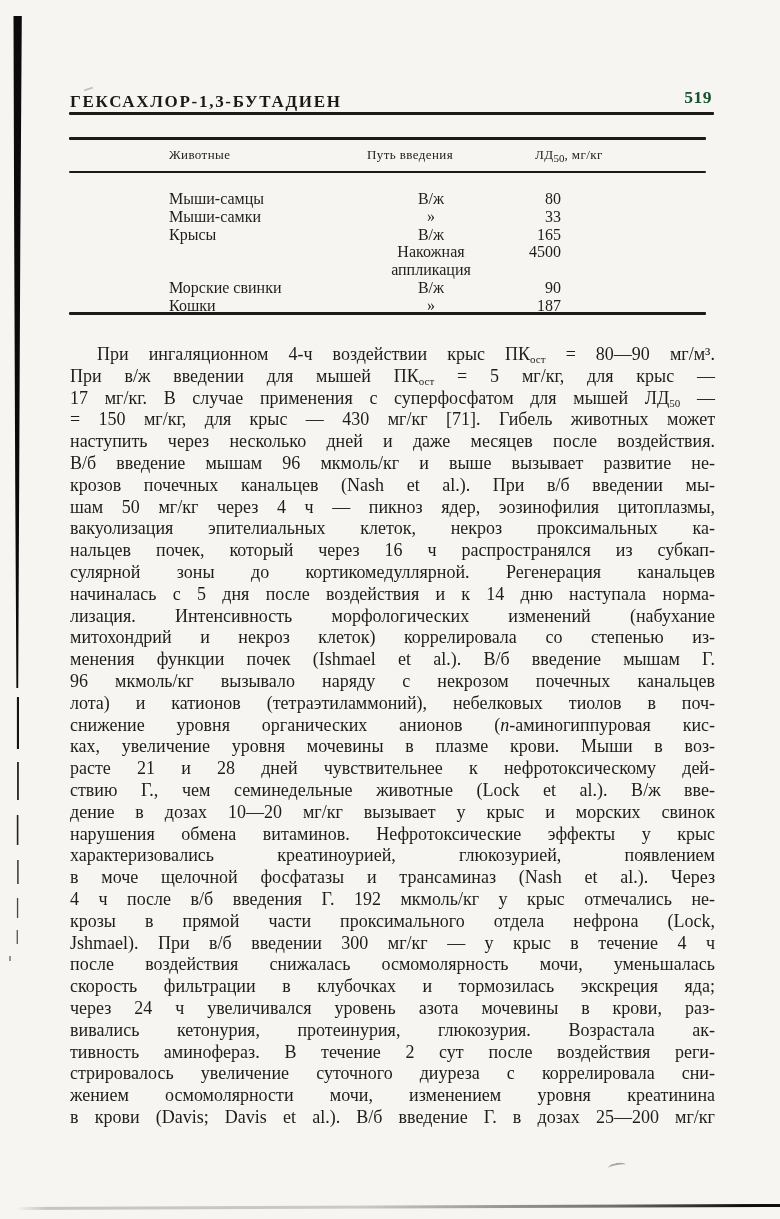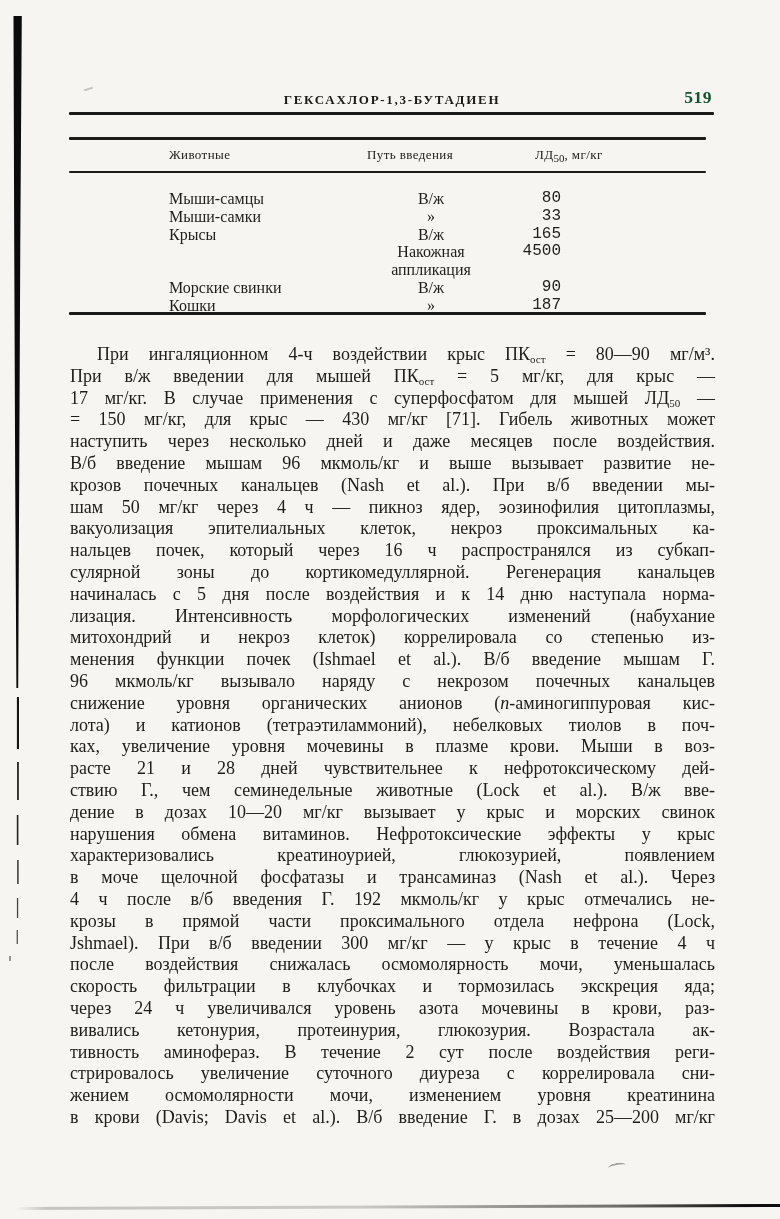--- a/index.html
+++ b/index.html
@@ -7,22 +7,22 @@
     width:780px;height:1219px;position:relative;overflow:hidden;
     background:#f6f5f1;
     font-family:"Liberation Serif","DejaVu Serif",serif;
     color:#201f1d;
   }
   .page{position:absolute;inset:0;}
 
   
   .running-head{position:absolute;top:89px;left:70px;width:644px;height:22px;}
   .rh-title{
-    position:absolute;left:0;right:0;top:3px;text-align:center;
-    font-size:13px;font-weight:700;letter-spacing:1.7px;color:#1b1a18;
+    position:absolute;left:0;right:0;top:3px;
+    font-size:17px;font-weight:700;letter-spacing:1.7px;color:#1b1a18;
   }
   .rh-page{
     position:absolute;right:2px;top:-2px;
     font-size:17.5px;font-weight:700;letter-spacing:.5px;color:#14532d;
   }
 
   
   .rule{position:absolute;left:69px;background:#1b1b1a;border-radius:1px;}
   .rule-head        {top:112px;width:645px;height:2.7px;}
   .rule-table-top   {top:137px;width:637px;height:2.8px;}
@@ -37,21 +37,21 @@
   }
   .t-rows{
     position:absolute;top:190px;left:69px;width:637px;
     font-size:16px;line-height:17.8px;color:#1f1e1c;
   }
   .t-row{
     display:grid;grid-template-columns:198px 128px 66px;
     padding-left:100px;align-items:start;
   }
   .c-route{text-align:center;white-space:pre-line;}
-  .c-ld50{text-align:right;font-family:Liberation Mono, monospace;}
+  .c-ld50{text-align:right;}
 
   
   .body-text{
     position:absolute;top:344px;left:70px;width:645px;
     font-size:18px;line-height:21.8px;color:#1e1d1b;
   }
   .line{text-align:justify;text-align-last:justify;}
   .line.indent{text-indent:27px;}
   sub{font-size:11px;line-height:0;vertical-align:-3px;letter-spacing:0;}
 
@@ -152,22 +152,22 @@
       <div class="line">крозов почечных канальцев (Nash et al.). При в/б введении мы-</div>
       <div class="line">шам 50 мг/кг через 4 ч — пикноз ядер, эозинофилия цитоплазмы,</div>
       <div class="line">вакуолизация эпителиальных клеток, некроз проксимальных ка-</div>
       <div class="line">нальцев почек, который через 16 ч распространялся из субкап-</div>
       <div class="line">сулярной зоны до кортикомедуллярной. Регенерация канальцев</div>
       <div class="line">начиналась с 5 дня после воздействия и к 14 дню наступала норма-</div>
       <div class="line">лизация. Интенсивность морфологических изменений (набухание</div>
       <div class="line">митохондрий и некроз клеток) коррелировала со степенью из-</div>
       <div class="line">менения функции почек (Ishmael et al.). В/б введение мышам Г.</div>
       <div class="line">96 мкмоль/кг вызывало наряду с некрозом почечных канальцев</div>
+      <div class="line">лота) и катионов (тетраэтиламмоний), небелковых тиолов в поч-</div>
       <div class="line">снижение уровня органических анионов (<i>n</i>-аминогиппуровая кис-</div>
-      <div class="line">лота) и катионов (тетраэтиламмоний), небелковых тиолов в поч-</div>
       <div class="line">ках, увеличение уровня мочевины в плазме крови. Мыши в воз-</div>
       <div class="line">расте 21 и 28 дней чувствительнее к нефротоксическому дей-</div>
       <div class="line">ствию Г., чем семинедельные животные (Lock et al.). В/ж вве-</div>
       <div class="line">дение в дозах 10—20 мг/кг вызывает у крыс и морских свинок</div>
       <div class="line">нарушения обмена витаминов. Нефротоксические эффекты у крыс</div>
       <div class="line">характеризовались креатиноурией, глюкозурией, появлением</div>
       <div class="line">в моче щелочной фосфатазы и трансаминаз (Nash et al.). Через</div>
       <div class="line">4 ч после в/б введения Г. 192 мкмоль/кг у крыс отмечались не-</div>
       <div class="line">крозы в прямой части проксимального отдела нефрона (Lock,</div>
       <div class="line">Jshmael). При в/б введении 300 мг/кг — у крыс в течение 4 ч</div>

